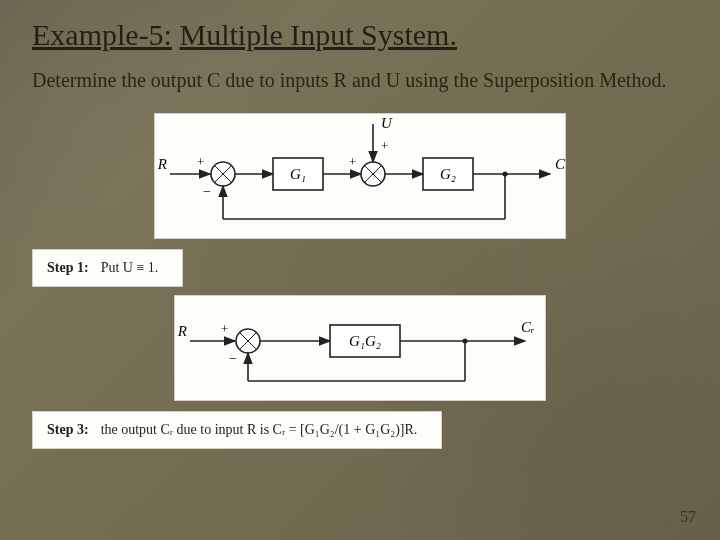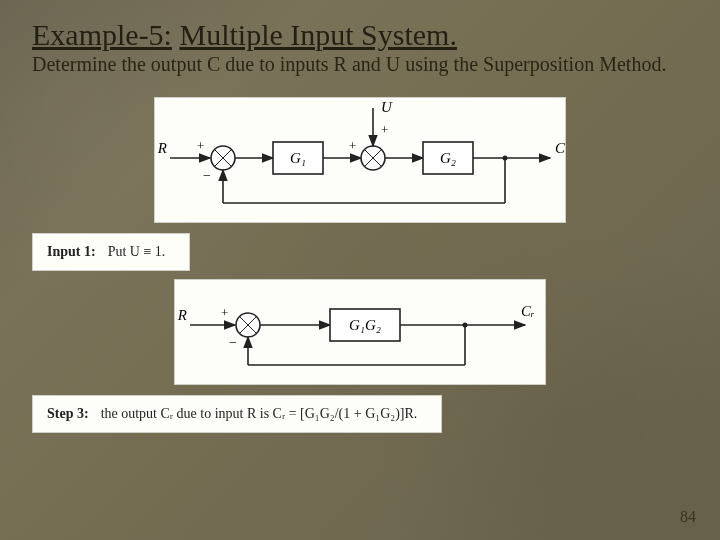--- a/index.html
+++ b/index.html
@@ -26,20 +26,21 @@
   .slide {
     position: relative;
     width: 100%;
     height: 100%;
     padding: 18px 32px;
   }
   .title {
     font-size: 30px;
     font-weight: normal;
     color: #231f15;
+    margin-bottom: 16px;
   }
   .title .u { text-decoration: underline; }
   .subtitle {
     font-size: 20px;
     color: #2a2414;
     line-height: 1.25;
     margin-bottom: 20px;
   }
   .diagram-wrap { display: flex; justify-content: center; margin: 6px 0 10px 0; }
   .diagram-box {
@@ -128,21 +129,21 @@
         <line x1="68" y1="105" x2="68" y2="72" stroke="#222" stroke-width="1.6" marker-end="url(#ar)"></line>
         <text x="56" y="82" font-size="14" text-anchor="end">−</text>
       </svg>
     </div>
   </div>
 
   <div class="steps-box">
     <table>
       <tbody>
           <tr>
-        <td class="b">Input 1:</td>
+        <td class="b">Step 1:</td>
         <td>Put U ≡ 1.</td>
       </tr>
     </tbody>
       </table>
   </div>
 
   <div class="diagram-wrap">
     <div class="diagram-box">
       <svg width="370" height="100" viewBox="0 0 370 100">
         <defs>
@@ -174,15 +175,15 @@
     <table>
       <tbody>
           <tr>
         <td class="b">Step 3:</td>
         <td>the output Cᵣ due to input R is Cᵣ = [G₁G₂/(1 + G₁G₂)]R.</td>
       </tr>
     </tbody>
       </table>
   </div>
 
-  <div class="page-num">84</div>
+  <div class="page-num">57</div>
 
 </div>
 
 </body></html>

